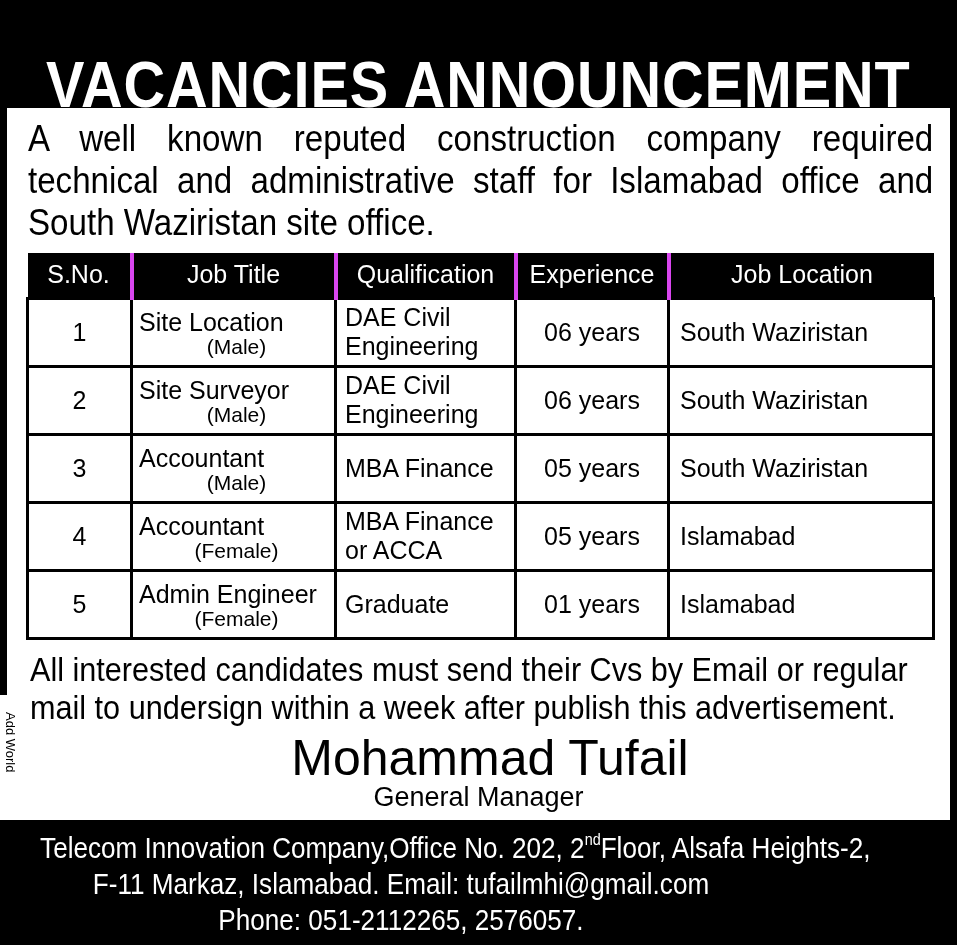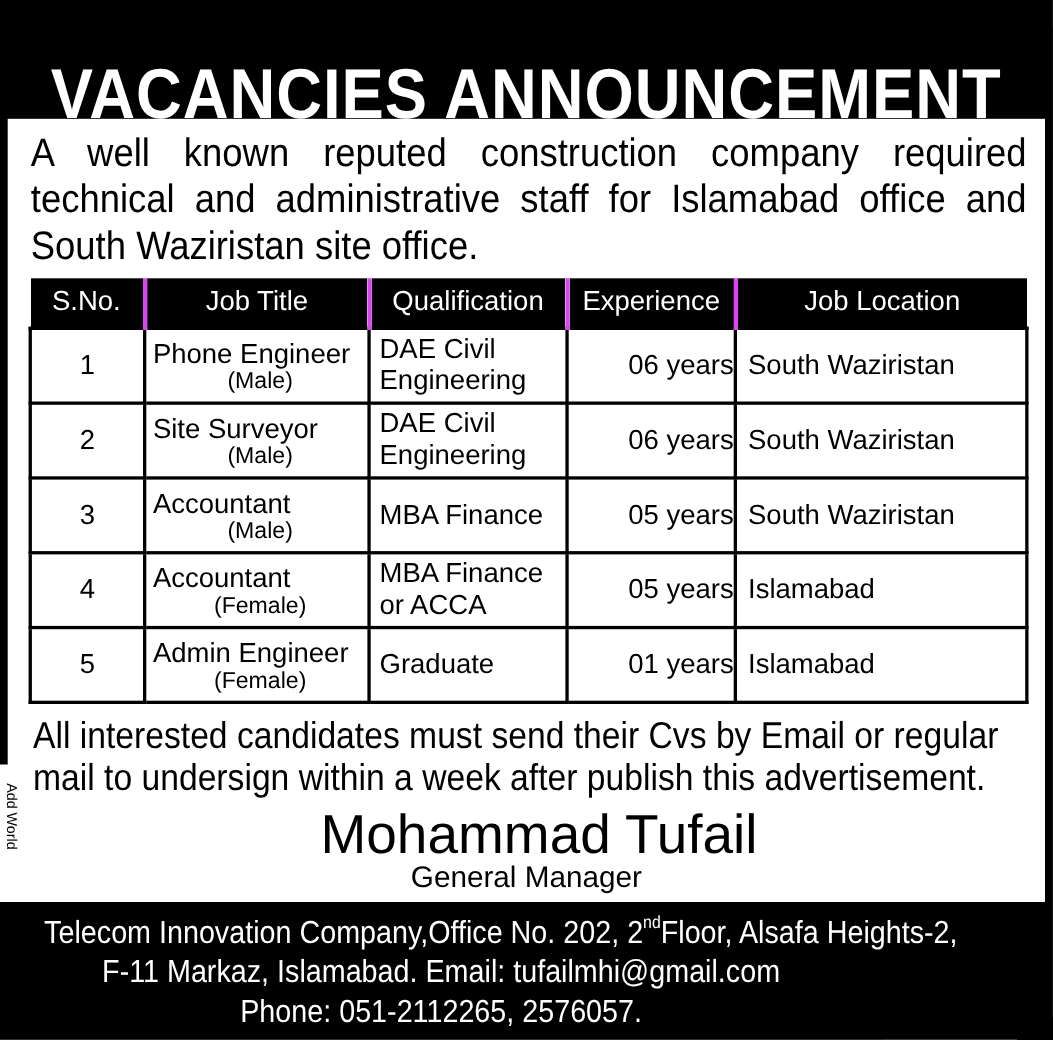--- a/index.html
+++ b/index.html
@@ -58,21 +58,21 @@
   .col-sno { width: 104px; text-align: center; }
   .col-title { width: 204px; }
   .col-qual { width: 180px; }
   .col-exp { width: 153px; text-align: center; }
   .col-loc { width: 265px; }
   td.cell-sno { text-align: center; font-size: 30px; }
   td.cell-title { padding-left: 6px; }
   .title-main { display: block; white-space: nowrap; }
   .title-sub { display: block; text-align: center; font-size: 21px; line-height: 20px; }
   td.cell-qual { padding-left: 8px; }
-  td.cell-exp { text-align: right; }
+  td.cell-exp { text-align: center; }
   td.cell-loc { padding-left: 10px; }
 
   .cta {
     position: absolute; left: 30px; top: 650px; width: 905px;
     font-size: 34px; line-height: 38px; white-space: nowrap;
     transform: scaleX(0.9); transform-origin: left top;
   }
   .signer {
     position: absolute; left: 0; top: 730px; width: 957px; text-align: center;
     font-size: 50px; line-height: 56px; padding-left: 23px;
@@ -121,21 +121,21 @@
       <th>Job Title</th>
       <th>Qualification</th>
       <th>Experience</th>
       <th>Job Location</th>
     </tr>
   </thead>
   <tbody>
     <tr>
       <td class="cell-sno">1</td>
       <td class="cell-title">
-        <span class="title-main">Phone Engineer</span>
+        <span class="title-main">Site Location</span>
         <span class="title-sub">(Male)</span>
       </td>
       <td class="cell-qual">
         <span style="display:block">DAE Civil</span>
         <span style="display:block">Engineering</span>
       </td>
       <td class="cell-exp">06 years</td>
       <td class="cell-loc">South Waziristan</td>
     </tr>
     <tr>

